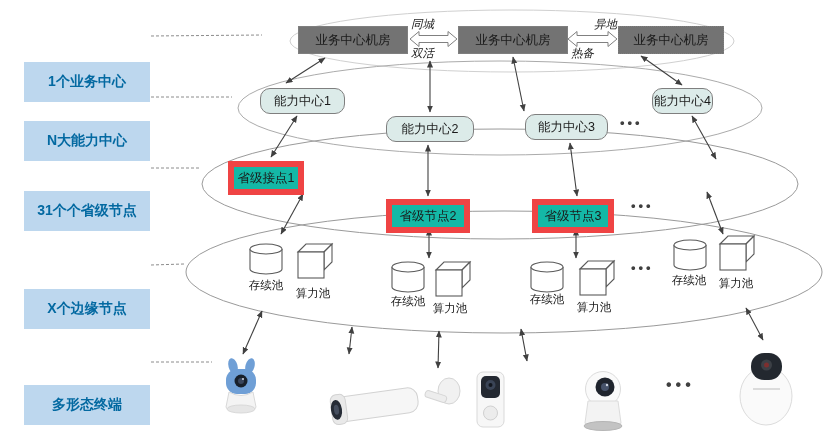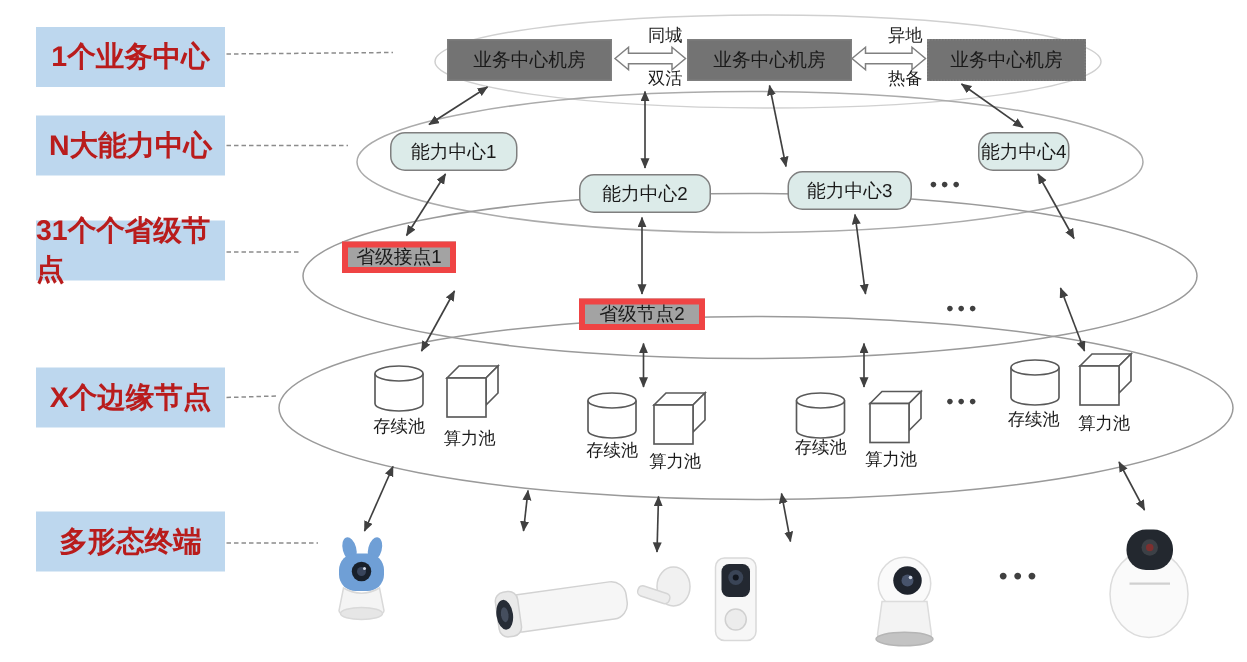--- a/index.html
+++ b/index.html
@@ -5,33 +5,33 @@
   html,body{margin:0;padding:0;background:#fff;}
   #canvas{
     position:relative;width:831px;height:441px;background:#fff;overflow:hidden;
     font-family:"Liberation Sans","DejaVu Sans",sans-serif;color:#1a1a1a;
   }
   #diagram-svg{position:absolute;left:0;top:0;z-index:1;}
   .abs{position:absolute;box-sizing:border-box;z-index:2;}
   .side-label{
     left:24px;width:126px;height:40px;background:#bdd7ee;
     display:flex;align-items:center;justify-content:center;
-    font-size:19px;font-weight:bold;color:#b91c1c;
+    font-size:14px;font-weight:bold;color:#0369a1;margin-top:44px;
   }
   .node{
     display:flex;align-items:center;justify-content:center;
     border:1px solid #7f7f7f;font-size:12.5px;background:#fff;
     white-space:nowrap;
   }
   .node.business{background:#737373;height:28px;}
   .node.business.backup{border:1px dotted #7f7f7f;}
   .node.capability{background:#dcebe9;height:26px;border-radius:10px;}
-  .node.provincial{background:#a3a3a3;height:21px;border:4px solid #ef4444;}
+  .node.provincial{background:#14b8a6;height:34px;border:6px solid #ef4444;}
   .link-label{
-    width:44px;text-align:right;font-size:11.5px;color:#1a1a1a;height:14px;line-height:14px;
+    width:44px;text-align:left;font-size:11.5px;color:#1a1a1a;height:14px;line-height:14px;font-style:italic;
   }
   .pool-label{
     text-align:center;font-size:11.5px;color:#1a1a1a;white-space:nowrap;height:14px;line-height:14px;
   }
   .dots{
     font-size:13px;font-weight:bold;color:#404040;letter-spacing:3px;line-height:10px;
   }
   .dots.big{font-size:16px;letter-spacing:4px;}
 </style>
 </head>
@@ -181,31 +181,32 @@
   <div class="abs side-label" style="top:147px">31个个省级节点</div>
   <div class="abs side-label" style="top:341px">多形态终端</div>
   <div class="abs side-label" style="top:245px">X个边缘节点</div>
 
   <div class="abs node business" style="left:298px;top:26px;width:110px">业务中心机房</div>
   <div class="abs node business" style="left:458px;top:26px;width:110px">业务中心机房</div>
   <div class="abs node business backup" style="left:618px;top:26px;width:106px">业务中心机房</div>
 
   <div class="abs link-label" style="left:411px;top:17px">同城</div>
   <div class="abs link-label" style="left:411px;top:46px">双活</div>
-  <div class="abs link-label" style="left:571px;top:17px">异地</div>
+  <div class="abs link-label" style="left:594px;top:17px">异地</div>
   <div class="abs link-label" style="left:571px;top:46px">热备</div>
 
   <div class="abs node capability" style="left:260px;top:88px;width:85px">能力中心1</div>
   <div class="abs node capability" style="left:386px;top:116px;width:88px">能力中心2</div>
   <div class="abs node capability" style="left:525px;top:114px;width:83px">能力中心3</div>
   <div class="abs node capability" style="left:652px;top:88px;width:61px">能力中心4</div>
   <div class="abs dots" style="left:620px;top:118px">•••</div>
 
   <div class="abs node provincial" style="left:228px;top:161px;width:76px">省级接点1</div>
   <div class="abs node provincial" style="left:386px;top:199px;width:84px">省级节点2</div>
+  <div class="abs node provincial" style="left:532px;top:199px;width:82px">省级节点3</div>
   <div class="abs dots" style="left:631px;top:201px">•••</div>
 
   <div class="abs pool-label" style="left:240px;top:278px;width:52px">存续池</div>
   <div class="abs pool-label" style="left:287px;top:286px;width:52px">算力池</div>
   <div class="abs pool-label" style="left:382px;top:294px;width:52px">存续池</div>
   <div class="abs pool-label" style="left:424px;top:301px;width:52px">算力池</div>
   <div class="abs pool-label" style="left:521px;top:292px;width:52px">存续池</div>
   <div class="abs pool-label" style="left:568px;top:300px;width:52px">算力池</div>
   <div class="abs pool-label" style="left:663px;top:273px;width:52px">存续池</div>
   <div class="abs pool-label" style="left:710px;top:276px;width:52px">算力池</div>

